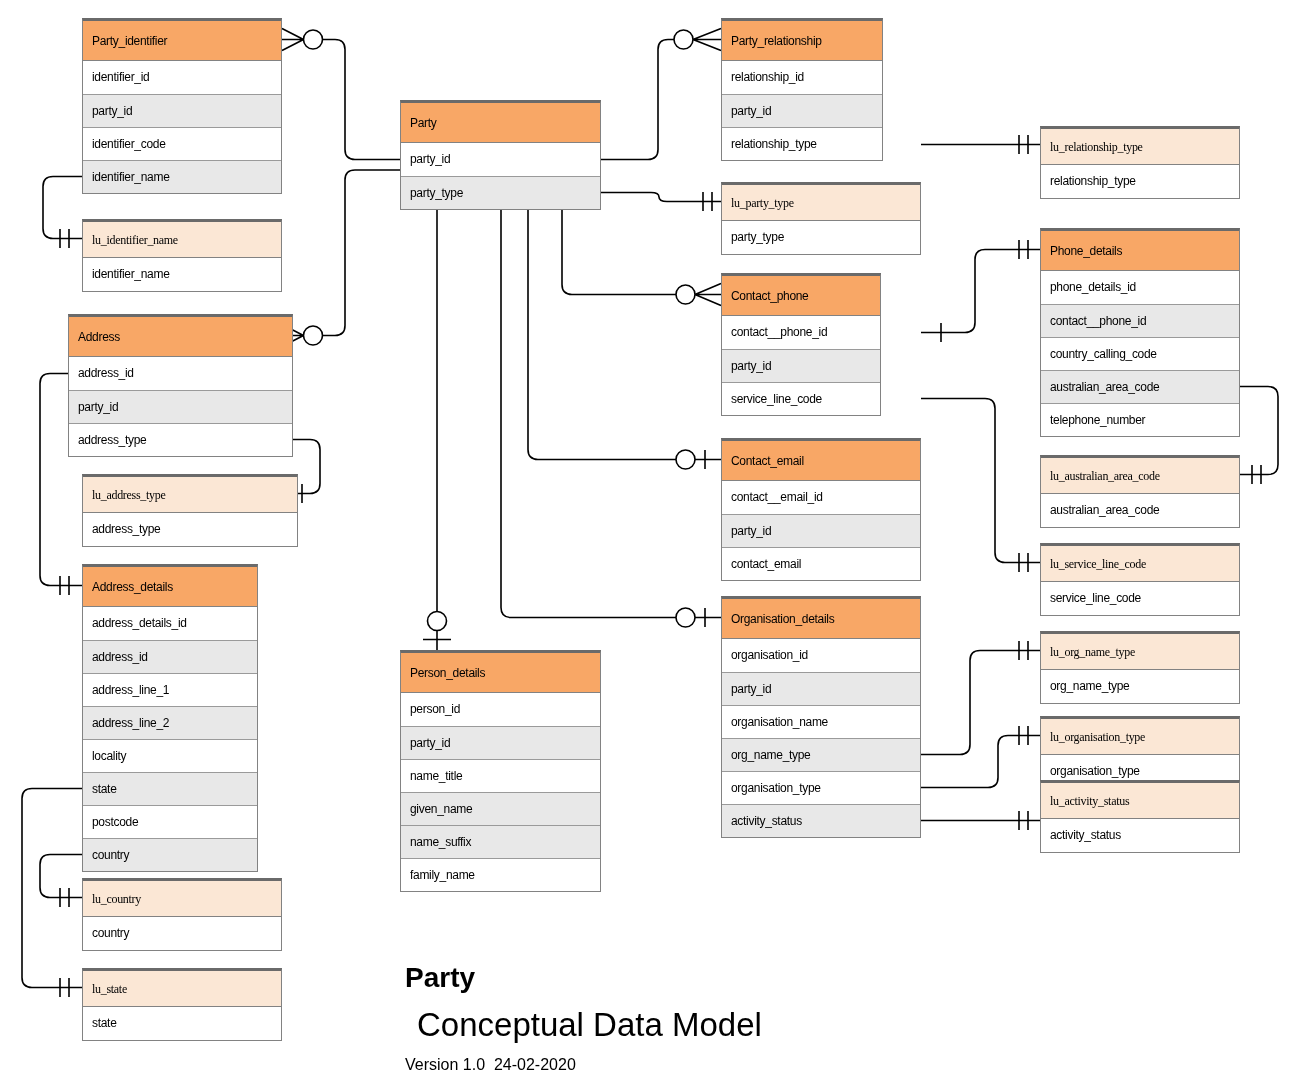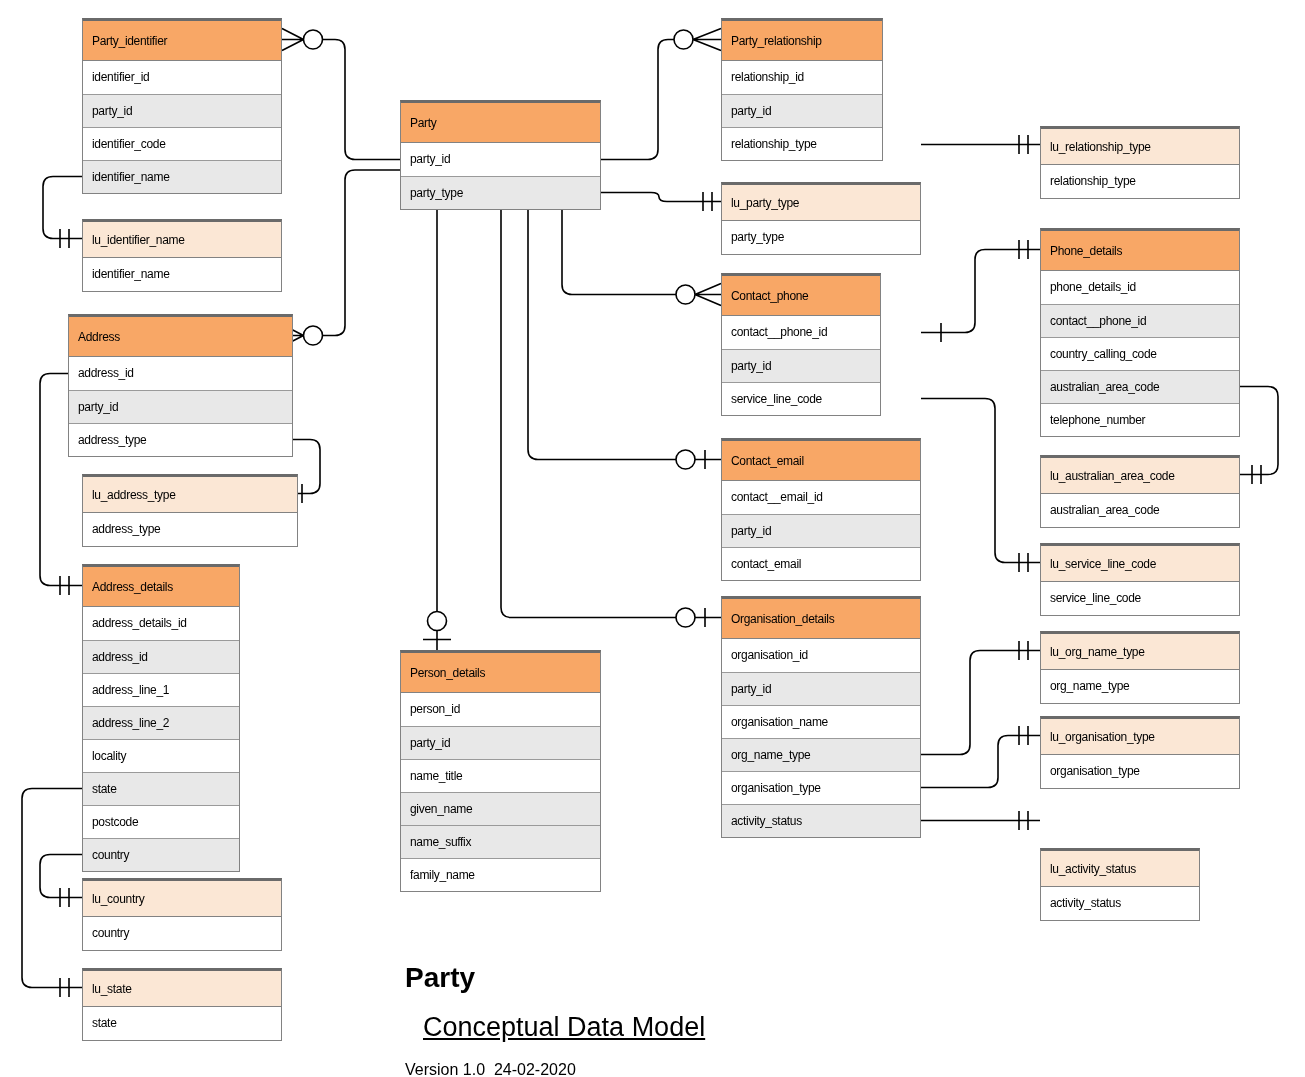--- a/index.html
+++ b/index.html
@@ -5,28 +5,28 @@
   html,body{margin:0;padding:0;background:#ffffff;}
   .canvas{position:relative;width:1305px;height:1077px;background:#ffffff;overflow:hidden;
           font-family:"Liberation Sans",sans-serif;color:#000;}
   svg.wires{position:absolute;left:0;top:0;width:1305px;height:1077px;pointer-events:none;}
   .tbl{position:absolute;box-sizing:border-box;background:#fca5a5;
        border:1px solid #828282;border-top:3px solid #6a6a6a;
        font-size:12px;letter-spacing:-0.3px;line-height:1;}
   .tbl .hdr{box-sizing:border-box;height:40px;line-height:40px;padding:0 9px;
             border-bottom:1px solid #828282;white-space:nowrap;overflow:hidden;}
   .tbl.entity .hdr{background:#F8A766;height:40px;line-height:40px;}
-  .tbl.lookup .hdr{background:#FBE7D5;height:36px;line-height:36px;}
+  .tbl.lookup .hdr{background:#FBE7D5;height:36px;line-height:36px;font-family:Liberation Serif, serif;}
   .tbl .row{box-sizing:border-box;height:33px;line-height:32px;padding:0 9px;
             white-space:nowrap;overflow:hidden;background:#ffffff;}
   .tbl .row + .row{border-top:1px solid #9a9a9a;}
   .tbl .row.alt{background:#E8E8E8;}
   .titleblock{position:absolute;left:405px;top:962px;}
   .titleblock .t1{font-size:28px;font-weight:bold;margin:0 0 4px 0;}
-  .titleblock .t2{font-size:27px;font-weight:normal;margin:18px;text-decoration:underline;}
+  .titleblock .t2{font-size:33px;font-weight:normal;margin:12px;}
   .titleblock .t3{font-size:16px;margin-top:7px;white-space:pre;}
 </style>
 </head>
 <body>
 
 <div class="canvas">
 
   <svg class="wires" viewBox="0 0 1305 1077" fill="none" stroke="#000" stroke-width="1.6">
 
     <g>
@@ -153,21 +153,21 @@
     <div class="row">address_id</div>
     <div class="row alt">party_id</div>
     <div class="row">address_type</div>
   </div>
 
   <div class="tbl lookup" style="left:82px;top:474px;width:216px">
     <div class="hdr">lu_address_type</div>
     <div class="row">address_type</div>
   </div>
 
-  <div class="tbl entity" style="left:82px;top:564px;width:158px">
+  <div class="tbl entity" style="left:82px;top:564px;width:176px">
     <div class="hdr">Address_details</div>
     <div class="row">address_details_id</div>
     <div class="row alt">address_id</div>
     <div class="row">address_line_1</div>
     <div class="row alt">address_line_2</div>
     <div class="row">locality</div>
     <div class="row alt">state</div>
     <div class="row">postcode</div>
     <div class="row alt">country</div>
   </div>
@@ -261,21 +261,21 @@
   <div class="tbl lookup" style="left:1040px;top:631px;width:200px">
     <div class="hdr">lu_org_name_type</div>
     <div class="row">org_name_type</div>
   </div>
 
   <div class="tbl lookup" style="left:1040px;top:716px;width:200px">
     <div class="hdr">lu_organisation_type</div>
     <div class="row">organisation_type</div>
   </div>
 
-  <div class="tbl lookup" style="left:1040px;top:848px;width:160px">
+  <div class="tbl lookup" style="left:1040px;top:780px;width:200px">
     <div class="hdr">lu_activity_status</div>
     <div class="row">activity_status</div>
   </div>
 
   <div class="titleblock">
     <div class="t1">Party</div>
     <div class="t2">Conceptual Data Model</div>
     <div class="t3">Version 1.0  24-02-2020</div>
   </div>
 

